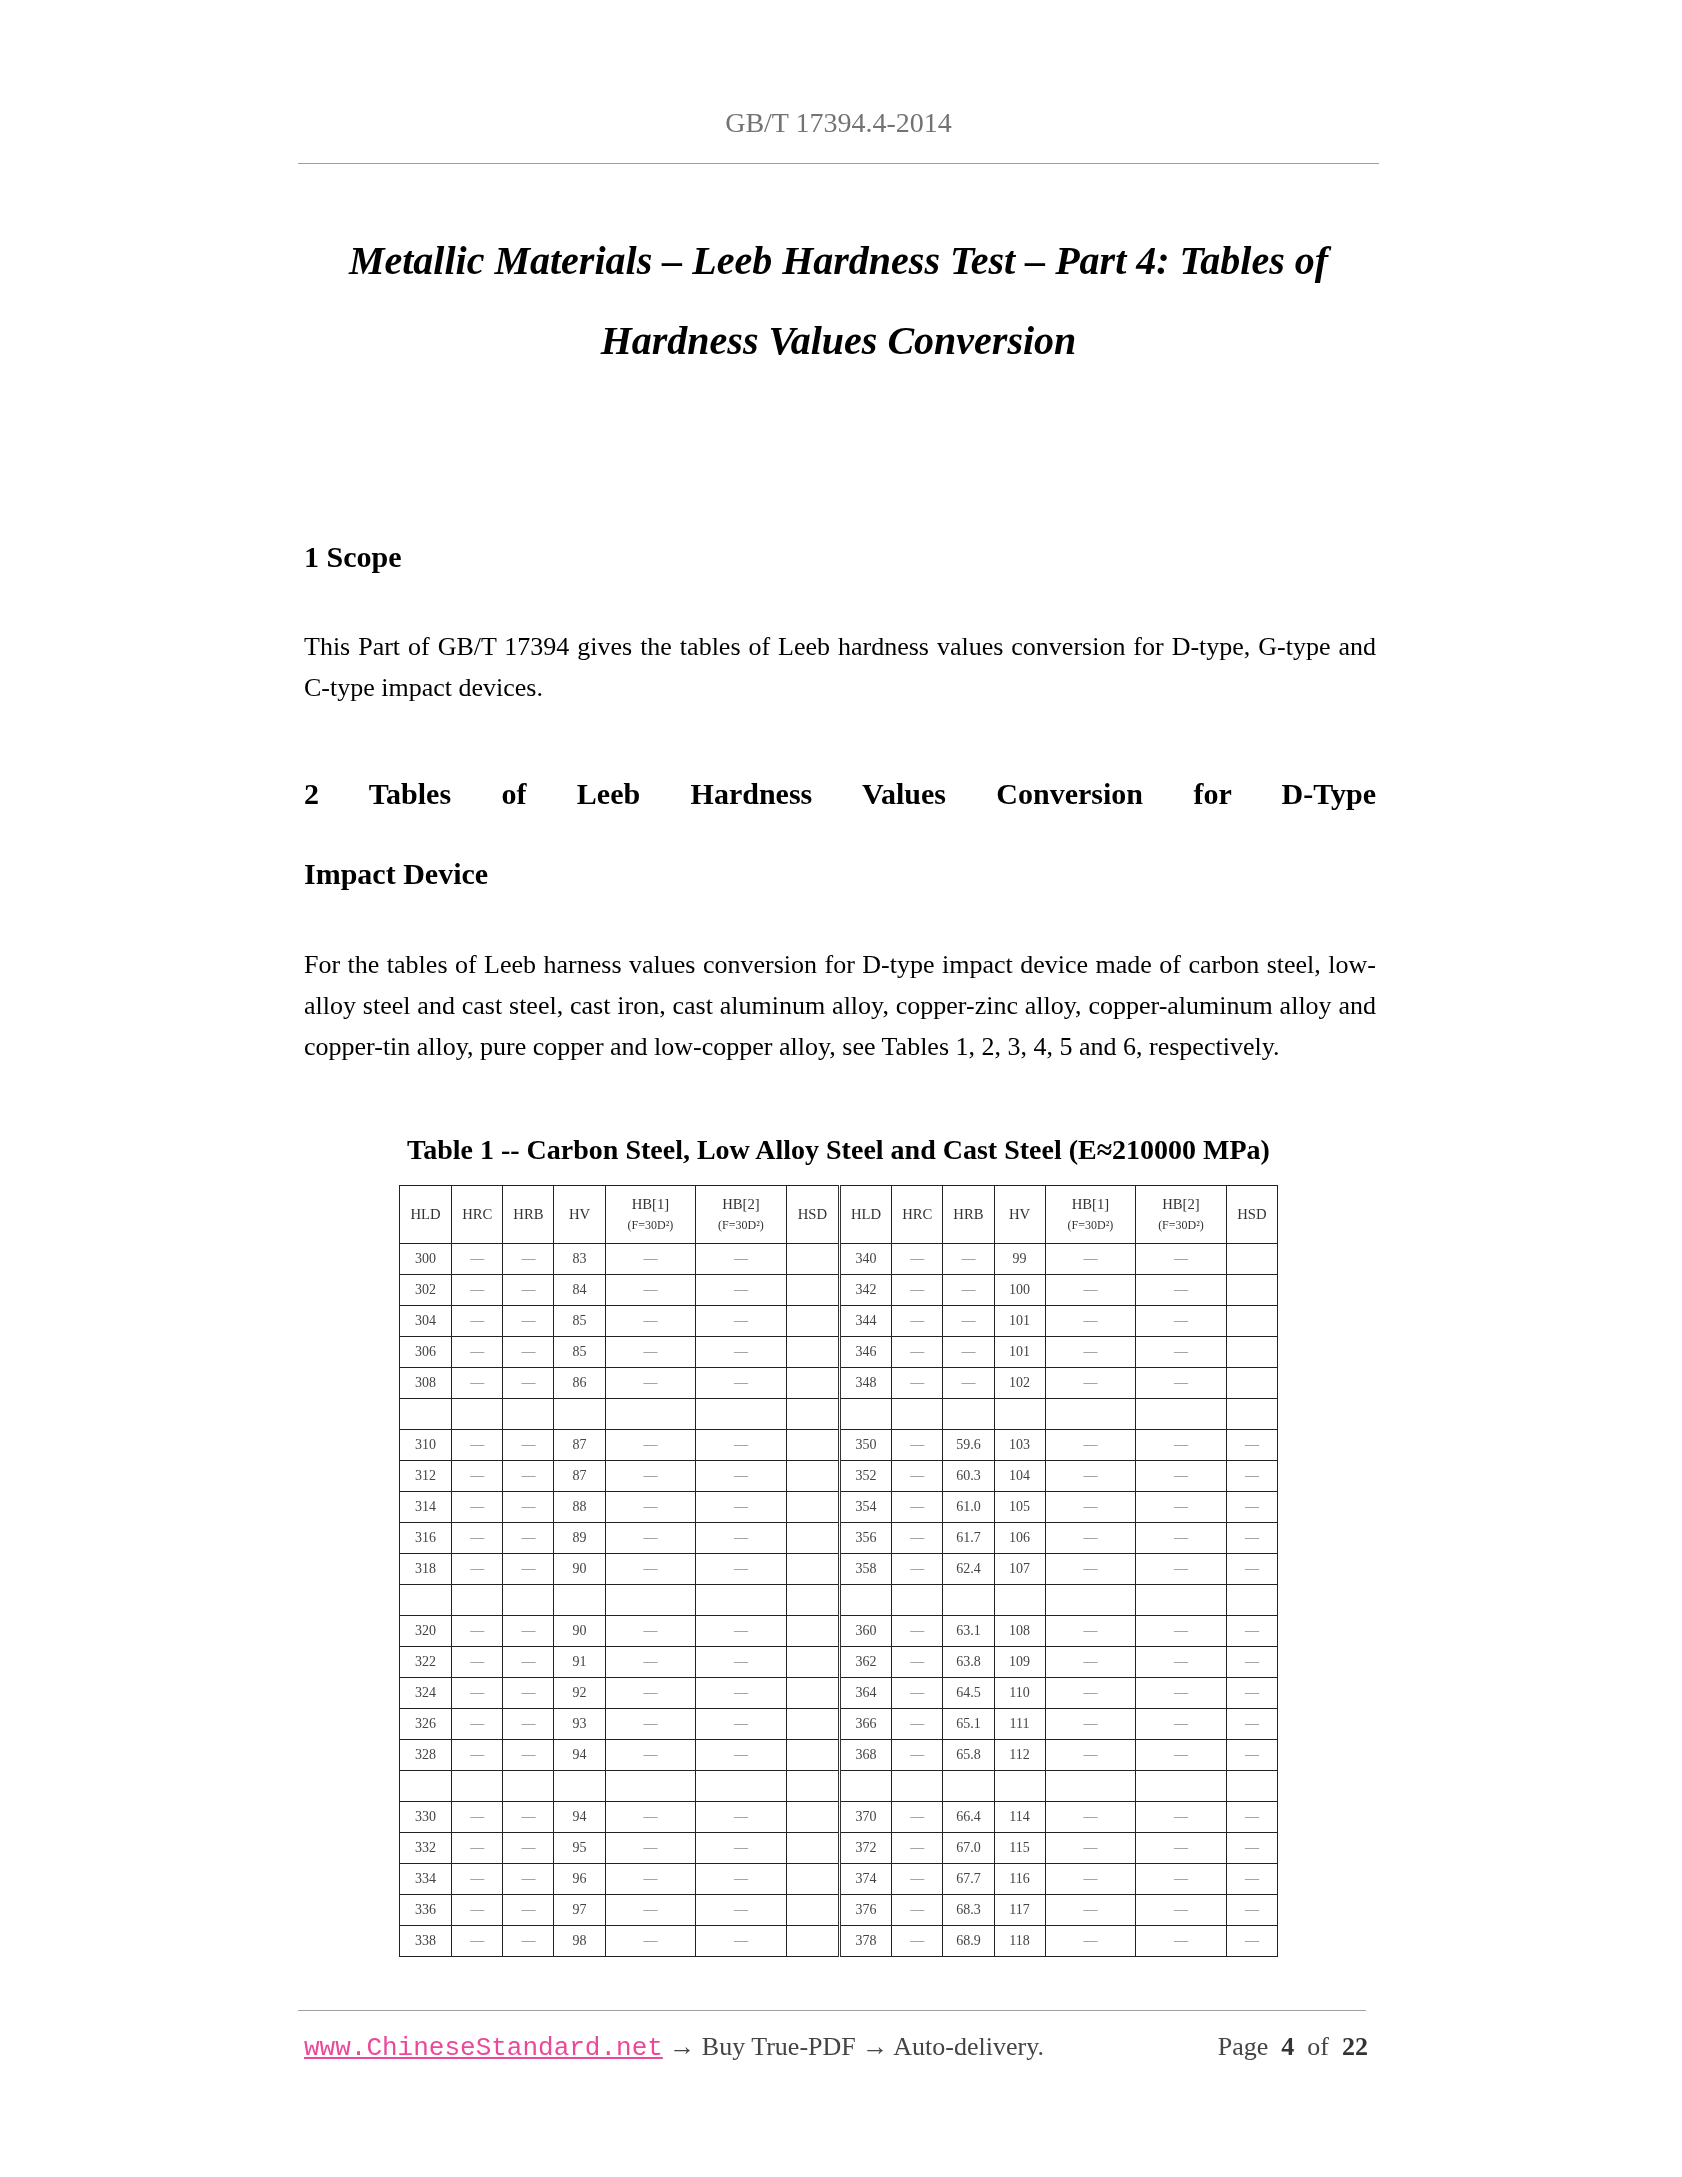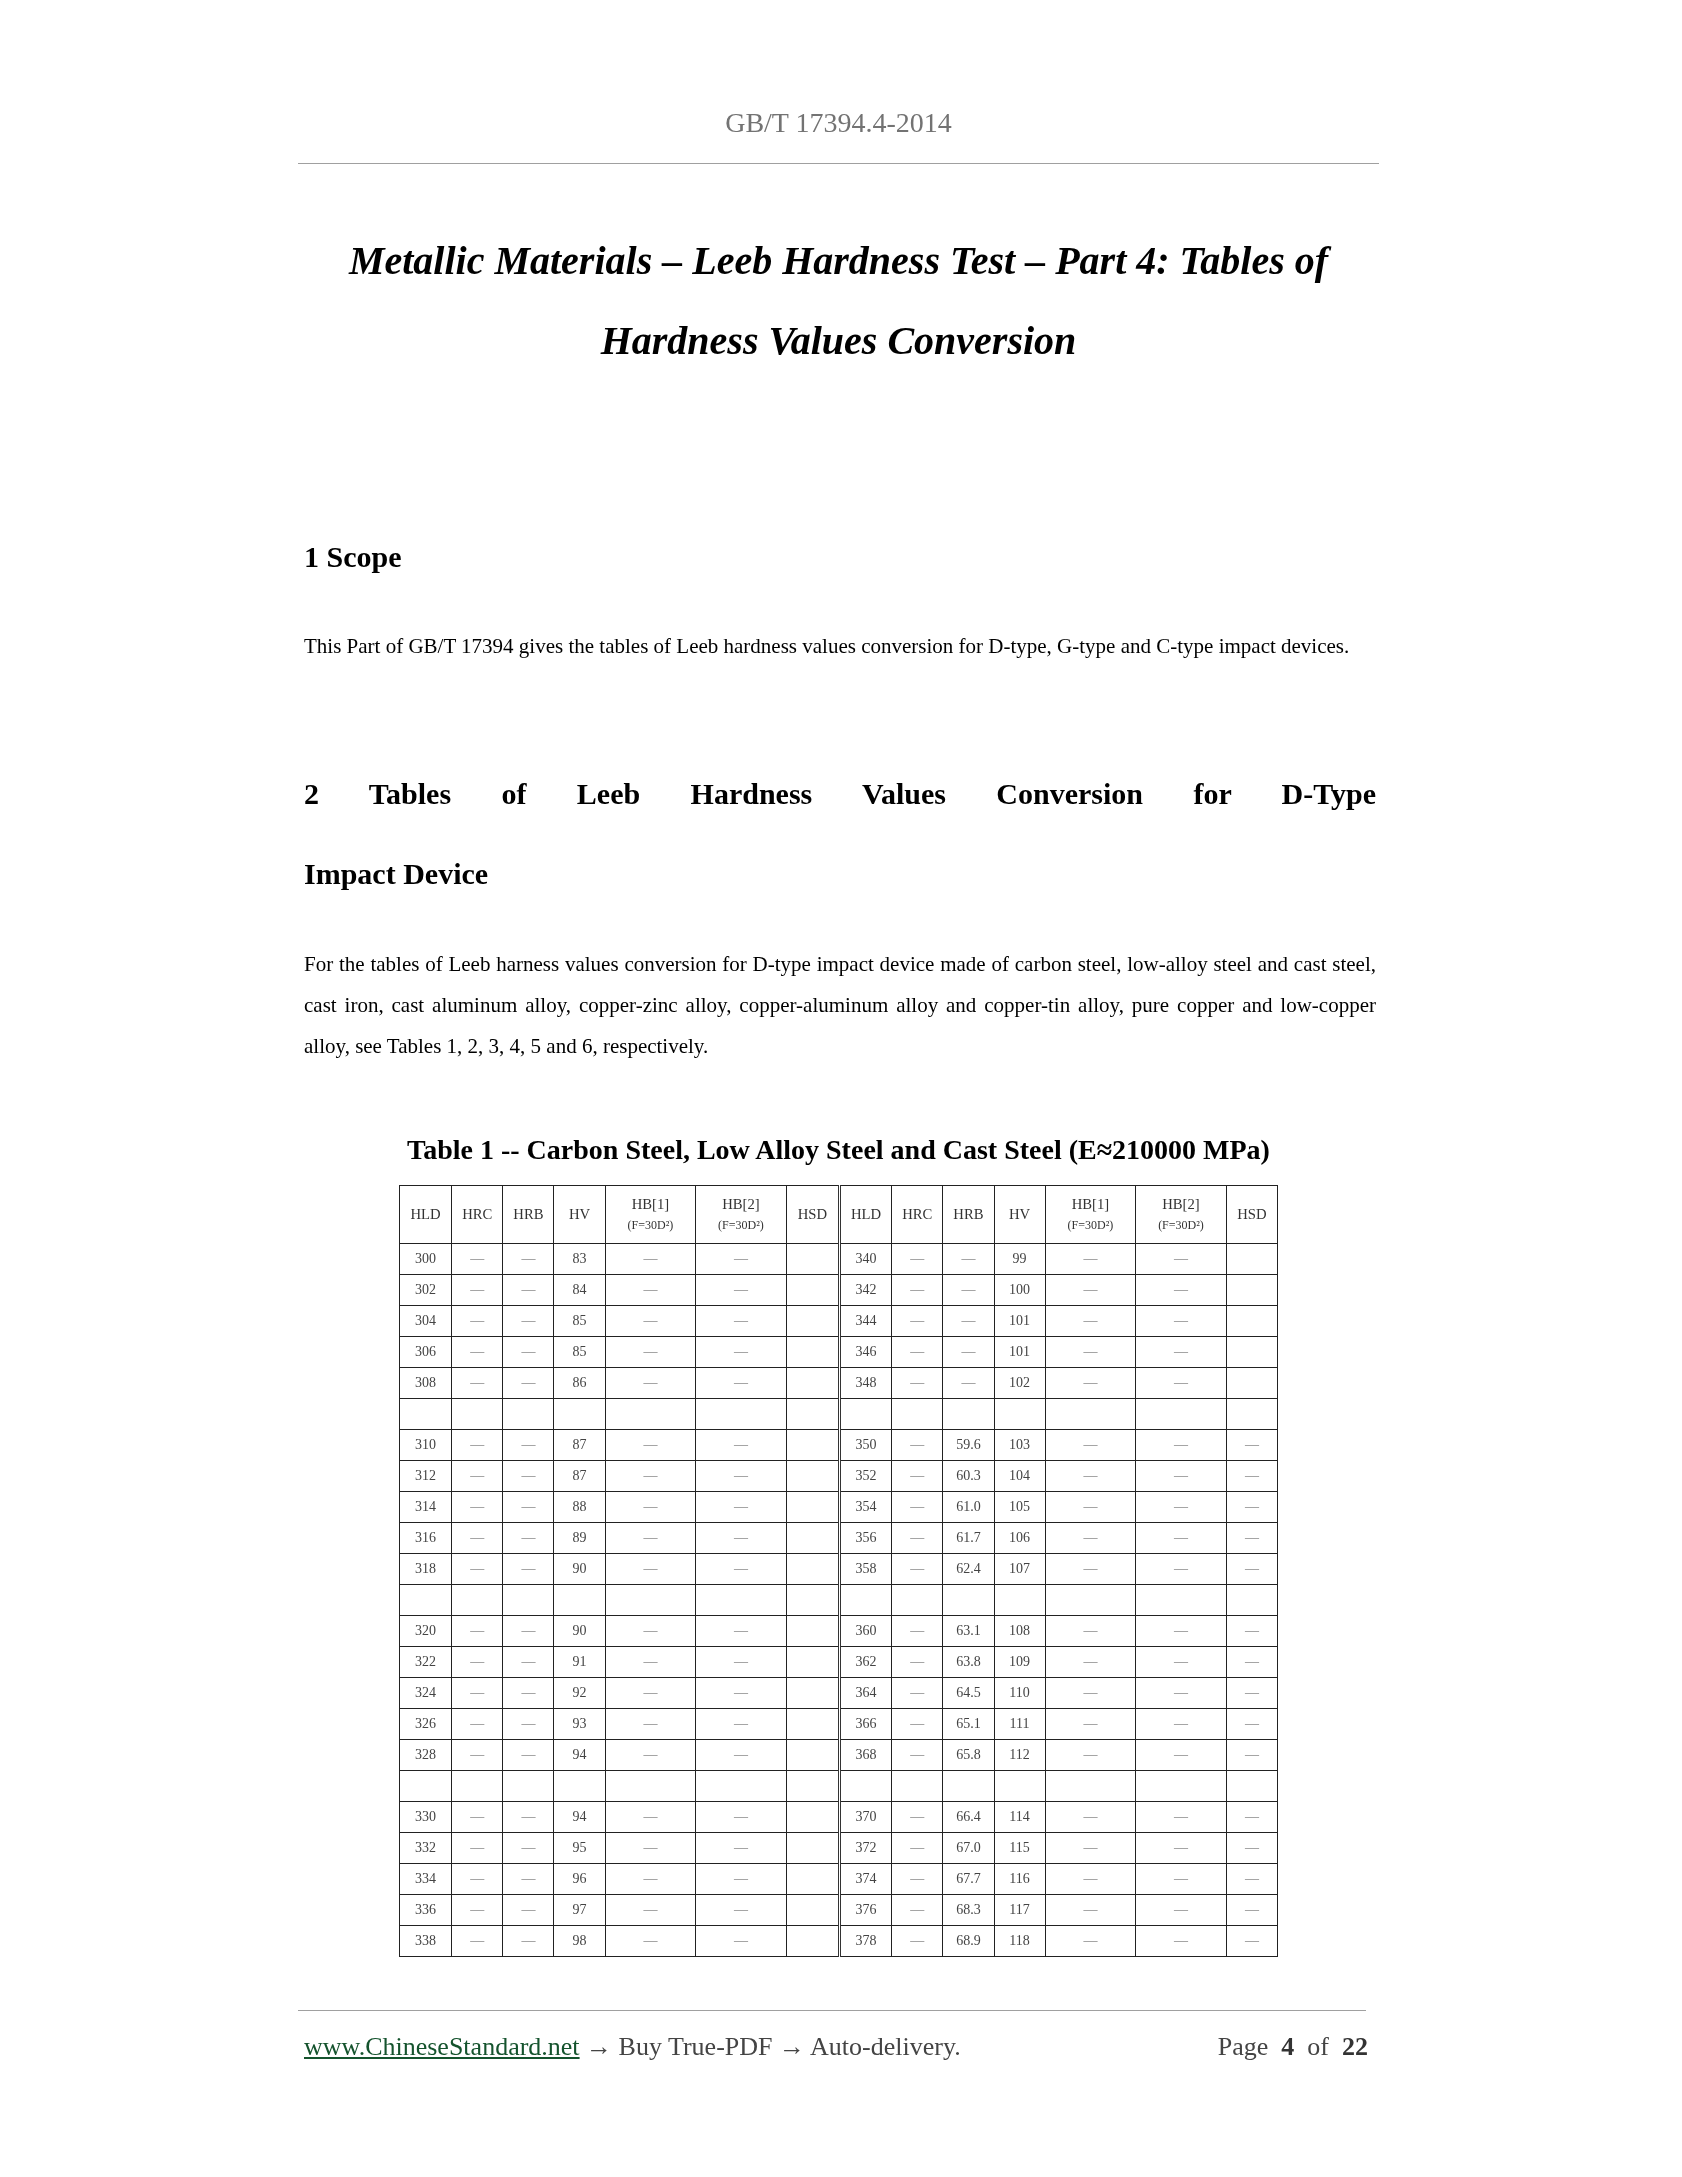--- a/index.html
+++ b/index.html
@@ -4,35 +4,35 @@
 <style>
   html, body { margin: 0; padding: 0; background: #ffffff; }
   body { width: 1683px; height: 2177px; position: relative; overflow: hidden; font-family: "Liberation Serif", serif; color: #000; }
   .page-header { position: absolute; left: 298px; top: 107px; width: 1081px; text-align: center; font-size: 28px; color: #737373; letter-spacing: 0px; }
   .header-rule { position: absolute; left: 298px; top: 163px; width: 1081px; height: 0; border-top: 1.7px solid #a0a0a0; }
   .doc-title { position: absolute; left: 298px; top: 221px; width: 1081px; text-align: center; font-weight: bold; font-size: 40px; line-height: 80px; font-style: italic; }
   .sec-heading { position: absolute; left: 304px; font-weight: bold; font-size: 30px; line-height: 80px; }
   .sec1 { top: 517px; }
   .sec2 { top: 754px; width: 1072px; text-align: justify; text-align-last: left; }
   .sec2 .line1 { display: block; text-align: justify; text-align-last: justify; }
-  .para { position: absolute; left: 304px; width: 1072px; font-size: 21px; line-height: 41px; text-align: justify; }
+  .para { position: absolute; left: 304px; width: 1072px; font-size: 26px; line-height: 41px; text-align: justify; }
   .para1 { top: 626px; }
   .para2 { top: 944px; }
   .table-caption { position: absolute; left: 380px; width: 917px; top: 1134px; text-align: center; font-weight: bold; font-size: 28px; }
   .table-wrap { position: absolute; left: 399px; top: 1185px; width: 879px; }
   table.conv { border-collapse: collapse; width: 100%; font-family: Liberation Serif, serif; color: #444; font-size: 14px; table-layout: fixed; }
   table.conv td, table.conv th { border: 1.3px solid #222; text-align: center; padding: 0; height: 30px; font-weight: normal; }
   table.conv th { height: 57px; color: #333; font-size: 14.7px; line-height: 21px; }
   table.conv th .sub { font-size: 12px; display: block; font-style: normal; }
   table.conv td.dash { color: #888; }
   table.conv tr.gap td { height: 30px; }
   table.conv .split { border-left: 3.5px double #333; }
   .footer-rule { position: absolute; left: 298px; top: 2010px; width: 1068px; height: 0; border-top: 1.7px solid #a0a0a0; }
   .footer { position: absolute; left: 304px; top: 2032px; width: 1064px; font-size: 26px; color: #444; }
-  .footer .site { text-decoration: underline; color: #14532d; }
+  .footer .site { text-decoration: underline; color: #ec4899; font-family: Liberation Mono, monospace; }
   .footer .page-info { position: absolute; right: 0; top: 0; }
   .footer .page-info b { font-weight: bold; color: #333; }
 </style>
 </head>
 <body>
 
 <div class="page-header">GB/T 17394.4-2014</div>
 <div class="header-rule"></div>
 
 <div class="doc-title">

